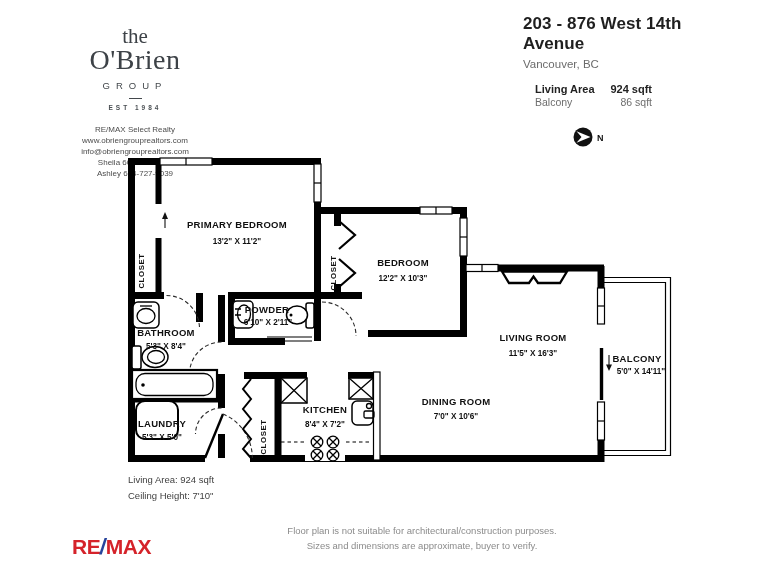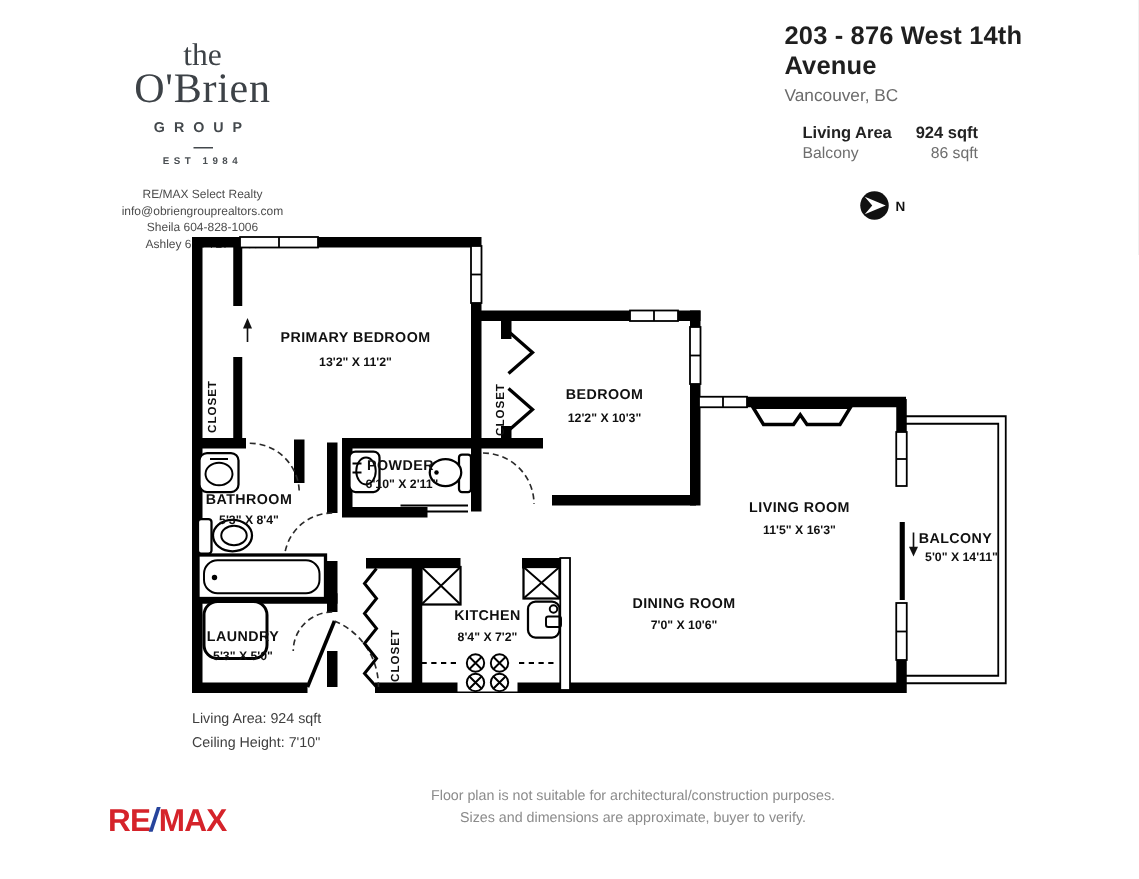--- a/index.html
+++ b/index.html
@@ -2,21 +2,21 @@
 <html><head>
 <meta charset="utf-8">
 <style>
   html,body{margin:0;padding:0;background:#e8e8e8;}
   .page{position:relative;width:759px;height:586px;background:#ffffff;overflow:hidden;
         font-family:"Liberation Sans",sans-serif;}
   
   .logo{position:absolute;left:50px;top:26px;width:170px;text-align:center;color:#3d4247;}
   .logo-the{font-family:"Liberation Serif",serif;font-size:21px;line-height:20px;}
   .logo-name{font-family:"Liberation Serif",serif;font-size:28px;line-height:28px;letter-spacing:.5px;}
-  .logo-group{font-size:9.5px;letter-spacing:6px;margin-top:6px;font-weight:bold;color:#43484c;}
+  .logo-group{font-size:9.5px;letter-spacing:6px;margin-top:6px;font-weight:normal;color:#43484c;}
   .logo-rule{width:13px;border-top:1.4px solid #43484c;margin:7px auto 0;}
   .logo-est{font-size:6.5px;letter-spacing:3px;margin-top:5px;font-weight:bold;color:#4a4f53;}
   .logo-contact{margin-top:13px;font-size:8px;line-height:11px;color:#4c4c4c;}
   
   .addr{position:absolute;left:523px;top:14px;width:220px;color:#1f1f1f;}
   .addr-title{font-size:17px;font-weight:bold;letter-spacing:.1px;}
   .addr-city{font-size:11.5px;color:#6b6b6b;margin-top:4px;}
   .addr-rows{margin-top:13px;}
   .addr-row{display:flex;font-size:11px;line-height:13px;}
   .addr-row .lbl{width:69px;padding-left:12px;}
@@ -53,20 +53,21 @@
 <div class="page">
 
   <div class="logo">
     <div class="logo-the">the</div>
     <div class="logo-name">O'Brien</div>
     <div class="logo-group">GROUP</div>
     <div class="logo-rule"></div>
     <div class="logo-est">EST 1984</div>
     <div class="logo-contact">
       <div>RE/MAX Select Realty</div>
+      <div>www.obriengrouprealtors.com</div>
       <div>info@obriengrouprealtors.com</div>
       <div>Sheila 604-828-1006</div>
       <div>Ashley 604-727-9039</div>
     </div>
   </div>
 
   <div class="addr">
     <div class="addr-title">203 - 876 West 14th Avenue</div>
     <div class="addr-city">Vancouver, BC</div>
     <div class="addr-rows">

